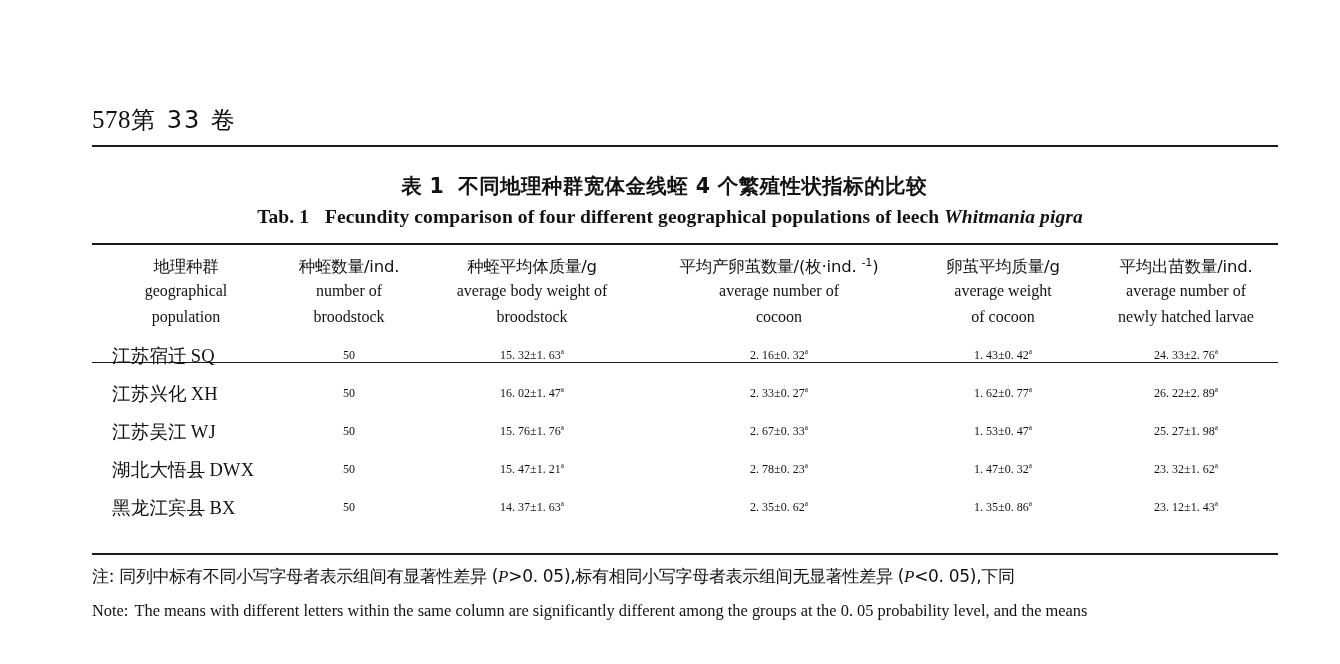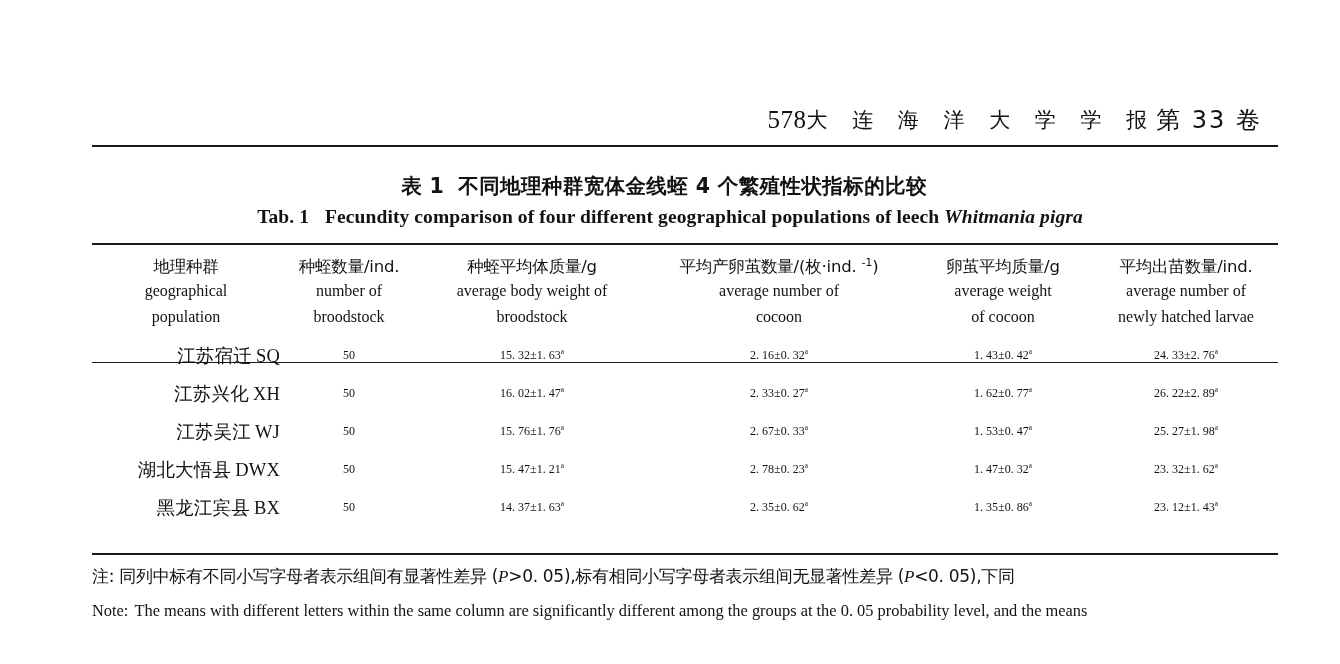--- a/index.html
+++ b/index.html
@@ -18,27 +18,27 @@
   }
 
   .page {
     position: absolute;
     inset: 0;
   }
 
   
   .running-head {
     position: absolute;
-    left: 76px;
+    left: 92px;
     top: 100px;
     width: 1186px;
     height: 40px;
     display: flex;
     align-items: center;
-    justify-content: flex-end;
+    justify-content: flex-start;
   }
   .folio {
     font-size: 25px;
     letter-spacing: 0.5px;
     font-family: "Liberation Serif", "DejaVu Serif", serif;
   }
   .journal-name {
     font-size: 21px;
     letter-spacing: 9px;
     font-family: "DejaVu Sans", "Liberation Sans", sans-serif;
@@ -162,21 +162,21 @@
 
   tbody td {
     padding: 0;
     height: 38.2px;
     font-size: 12px;
     text-align: center;
     vertical-align: middle;
   }
   tbody tr:first-child td { padding-top: 6px; }
   td.pop {
-    text-align: right;
+    text-align: left;
     padding-left: 20px;
     font-size: 18.5px;
     font-family: "DejaVu Sans", "Liberation Sans", sans-serif;
     letter-spacing: 0.2px;
   }
   td.pop .code {
     font-family: "Liberation Serif", "DejaVu Serif", serif;
     margin-left: 4px;
   }
   .val { white-space: nowrap; }
@@ -208,21 +208,20 @@
   }
   .note-en .lbl { margin-right: 6px; margin-top: 8px; }
 </style>
 </head>
 <body>
 
 <div class="page">
 
   <div class="running-head">
     <div class="folio">578</div>
-    <div class="journal-name">大 连 海 洋 大 学 学 报</div>
     <div class="volume">第 33 卷</div>
   </div>
   <div class="rule-head"></div>
 
   <div class="title-cn">
     <span class="tabno">表 1</span><span>不同地理种群宽体金线蛭 4 个繁殖性状指标的比较</span>
   </div>
   <div class="title-en">
     <span class="tabno">Tab. 1</span><span>Fecundity comparison of four different geographical populations of leech</span>
     <span class="sciname">Whitmania pigra</span>

